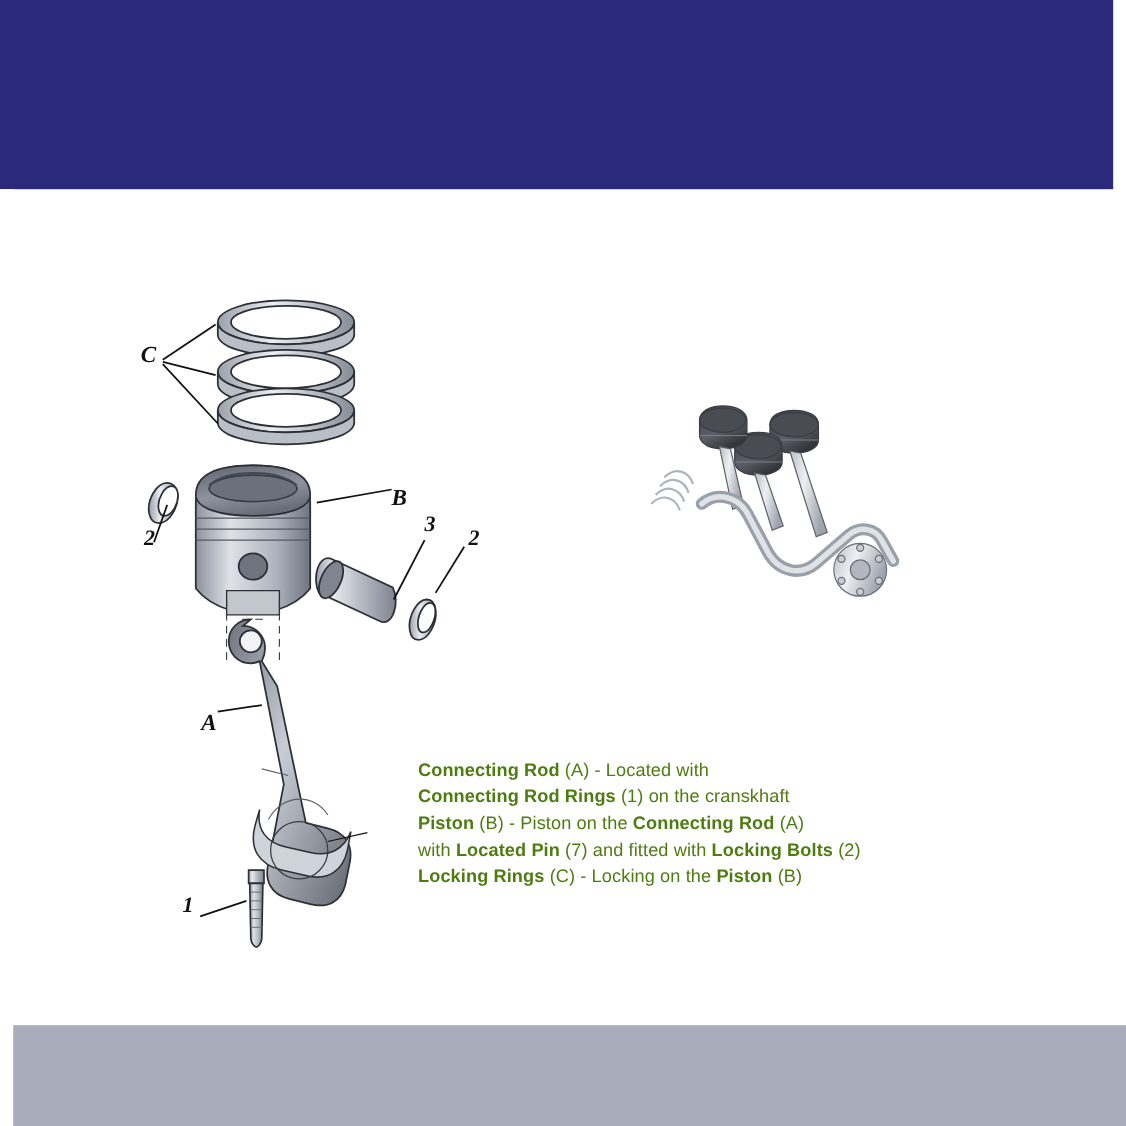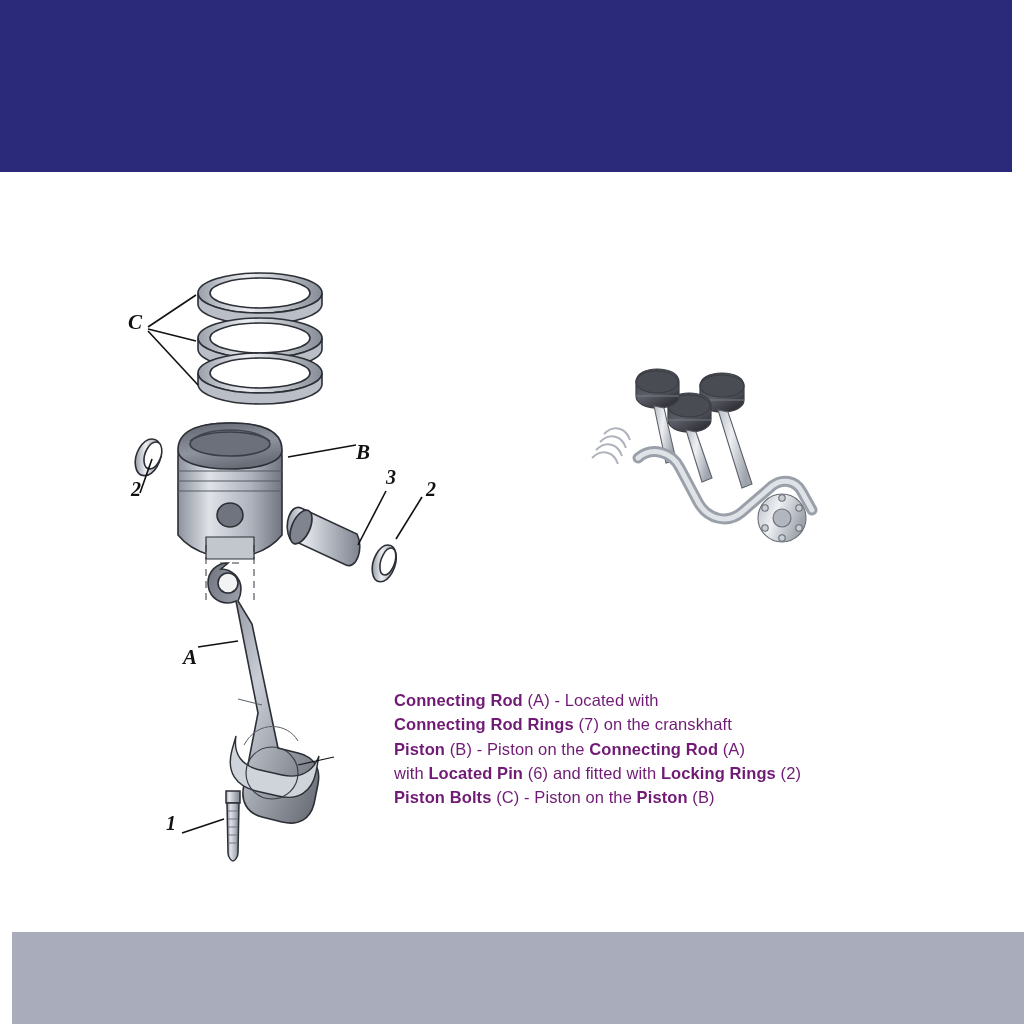--- a/index.html
+++ b/index.html
@@ -40,26 +40,26 @@
     left: 0;
     top: 172px;
     width: 12px;
     height: 760px;
     background: #ffffff;
   }
 
   
   .caption {
     position: absolute;
-    left: 394px;
+    left: 380px;
     top: 688px;
     width: 470px;
     font-size: 16.5px;
     line-height: 24.3px;
-    color: #701a75;
+    color: #4d7c0f;
     letter-spacing: 0.1px;
   }
   .caption .b { font-weight: bold; }
 
   
   .drawing {
     position: absolute;
     left: 120px;
     top: 245px;
     width: 440px;
@@ -274,19 +274,19 @@
   <div class="callout" style="left:128px; top:310px;">C</div>
   <div class="callout" style="left:356px; top:440px;">B</div>
   <div class="callout" style="left:183px; top:645px;">A</div>
   <div class="callout num" style="left:131px; top:478px;">2</div>
   <div class="callout num" style="left:426px; top:478px;">2</div>
   <div class="callout num" style="left:386px; top:466px;">3</div>
   <div class="callout num" style="left:166px; top:812px;">1</div>
 
   <div class="caption" id="caption-block">
       <div><span class="b">Connecting Rod</span><span> (A) - Located with</span></div>
-      <div><span class="b">Connecting Rod Rings</span><span> (7) on the cranskhaft</span></div>
+      <div><span class="b">Connecting Rod Rings</span><span> (1) on the cranskhaft</span></div>
       <div><span class="b">Piston</span><span> (B) - Piston on the </span><span class="b">Connecting Rod</span><span> (A)</span></div>
-      <div><span>with </span><span class="b">Located Pin</span><span> (6) and fitted with </span><span class="b">Locking Rings</span><span> (2)</span></div>
-      <div><span class="b">Piston Bolts</span><span> (C) - Piston on the </span><span class="b">Piston</span><span> (B)</span></div>
+      <div><span>with </span><span class="b">Located Pin</span><span> (7) and fitted with </span><span class="b">Locking Bolts</span><span> (2)</span></div>
+      <div><span class="b">Locking Rings</span><span> (C) - Locking on the </span><span class="b">Piston</span><span> (B)</span></div>
     </div>
 
 </div>
 
 </body></html>

